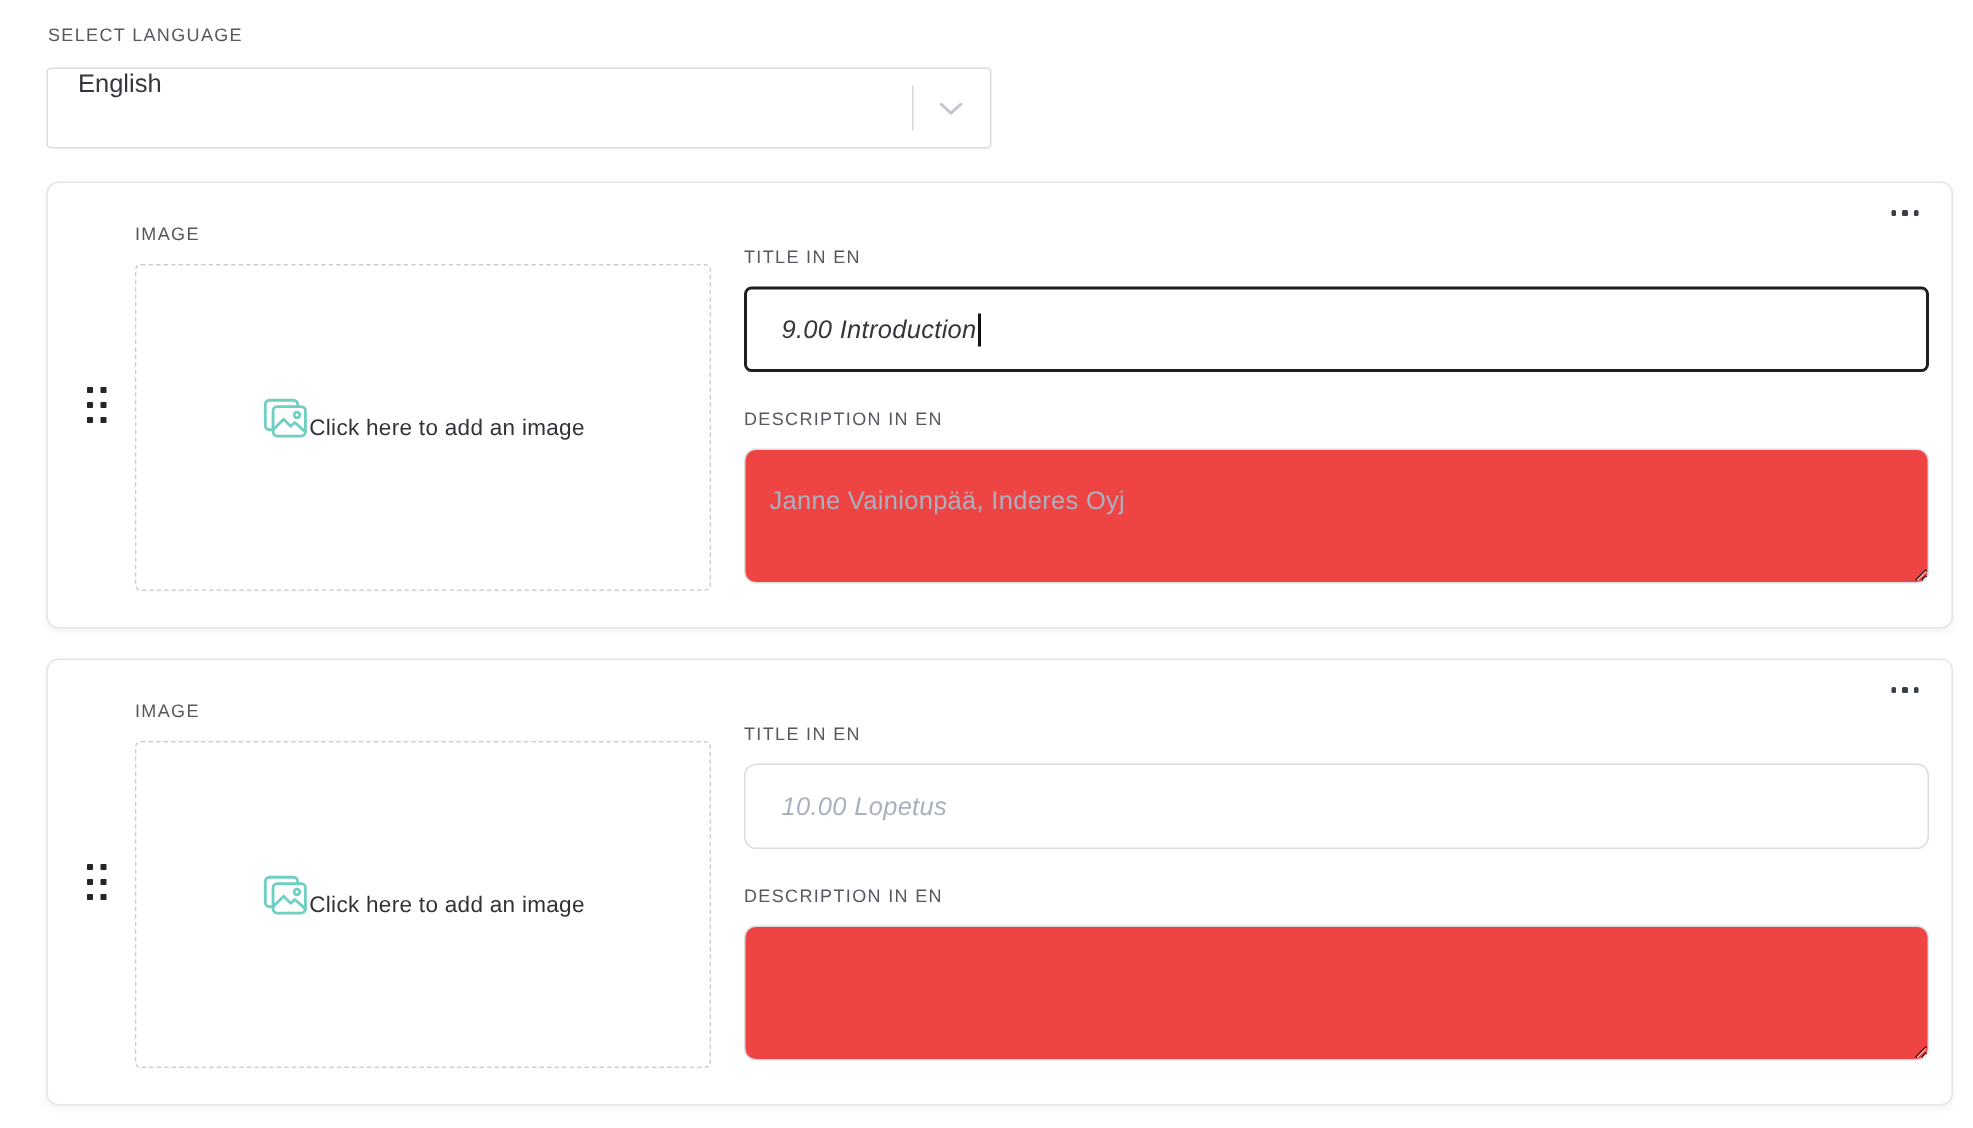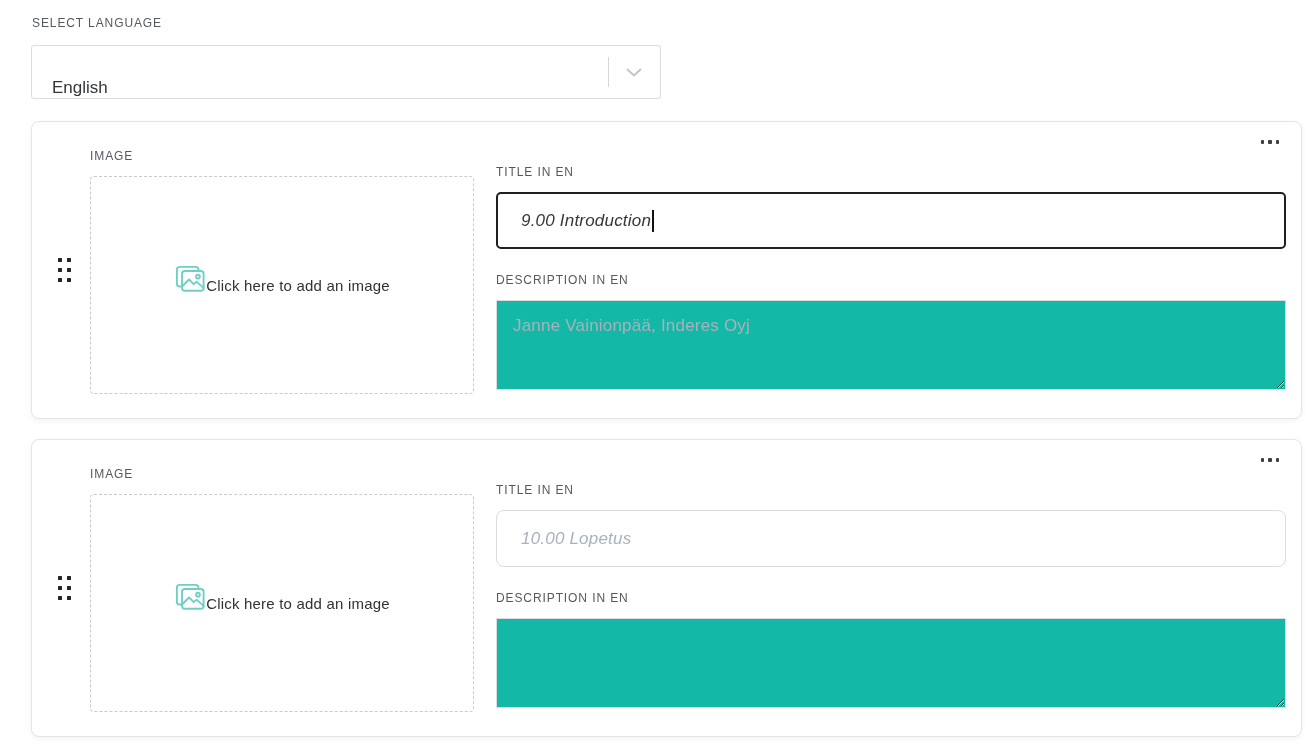--- a/index.html
+++ b/index.html
@@ -28,21 +28,21 @@
   .select-label { margin-bottom: 15px; margin-left: 1px; }
 
   
   .select-box {
     width: 630px;
     height: 54px;
     border: 1px solid #d9dce1;
     border-radius: 3px;
     background: #fff;
     display: flex;
-    align-items: flex-end;
+    align-items: flex-start;
     margin-bottom: 22px;
     cursor: pointer;
     gap: 29px;
   }
   .select-value {
     flex: 1;
     padding: 0 20px;
     font-size: 17px;
     color: #33363c;
   }
@@ -168,26 +168,26 @@
     background: #111215;
     margin-left: 1px;
     animation: blink 1.1s steps(1) infinite;
   }
   @keyframes blink { 0%, 55% { opacity: 1; } 56%, 100% { opacity: 0; } }
 
   .textarea {
     width: 100%;
     height: 90px;
     border: 1px solid #d9dce1;
-    border-radius: 0;
-    background: #14b8a6;
+    border-radius: 8px;
+    background: #ef4444;
     font-family: "Liberation Sans", sans-serif;
     font-size: 17px;
     color: #33363c;
-    padding: 15px 16px;
+    padding: 24px 16px;
     letter-spacing: 0.2px;
     resize: both;
   }
   .textarea::placeholder { color: #a9b1be; opacity: 1; }
 </style>
 </head>
 <body>
 
 <div class="page">
 

